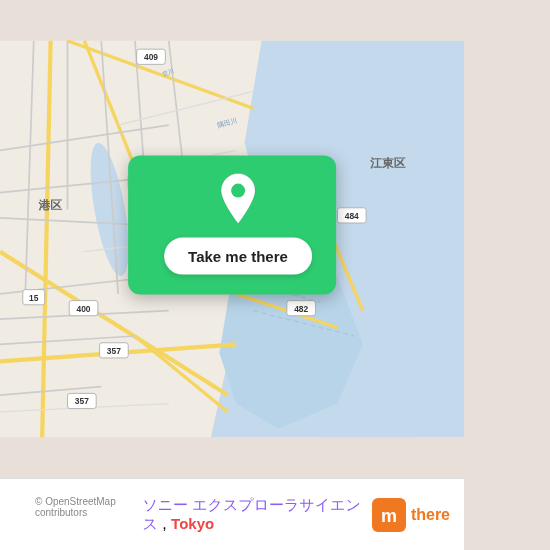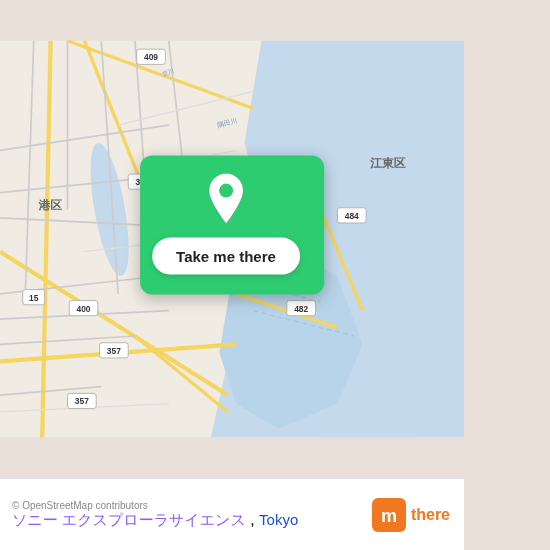--- a/index.html
+++ b/index.html
@@ -33,21 +33,21 @@
     }
 
     
     #popup-card {
       position: absolute;
       top: 50%;
       left: 50%;
       transform: translate(-50%, -60%);
       background: #2ecc71;
       border-radius: 12px;
-      padding: 16px 24px 20px 12px;
+      padding: 16px 24px 20px 36px;
       display: flex;
       flex-direction: column;
       align-items: center;
       box-shadow: 0 4px 16px rgba(0,0,0,0.25);
       min-width: 180px;
     }
 
     #pin-icon {
       width: 44px;
       height: 54px;
@@ -74,39 +74,40 @@
       display: flex;
       align-items: center;
       justify-content: space-between;
       padding: 0 14px 0 12px;
       border-top: 1px solid #ddd;
       flex-shrink: 0;
     }
 
     #bottom-left {
       display: flex;
-      flex-direction: column;
+      flex-direction: row;
       gap: 0;
+      margin-left: 23px;
     }
 
     #attribution-text {
       font-size: 10px;
       color: #888;
     }
 
     #location-name {
       font-size: 15px;
       color: #8b5cf6;
       font-weight: 500;
     }
 
     #city-name {
       font-size: 15px;
-      color: #1d4ed8;
-      font-weight: 400;
+      color: #ef4444;
+      font-weight: 700;
     }
 
     #moovit-logo {
       display: flex;
       align-items: center;
       gap: 5px;
     }
 
     #moovit-icon {
       width: 34px;

